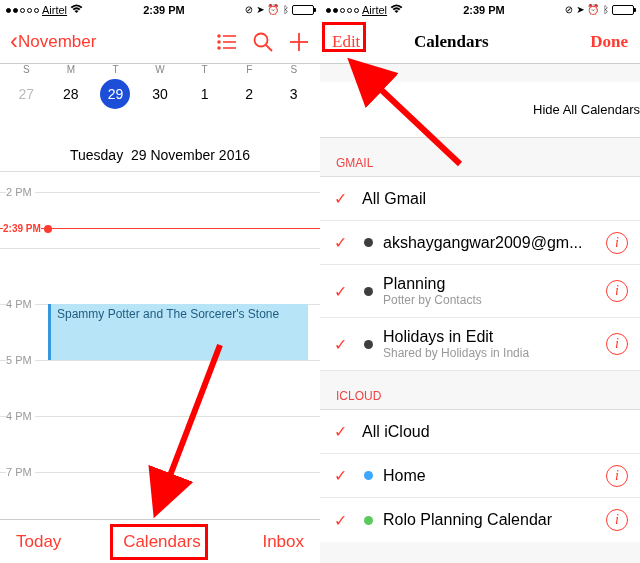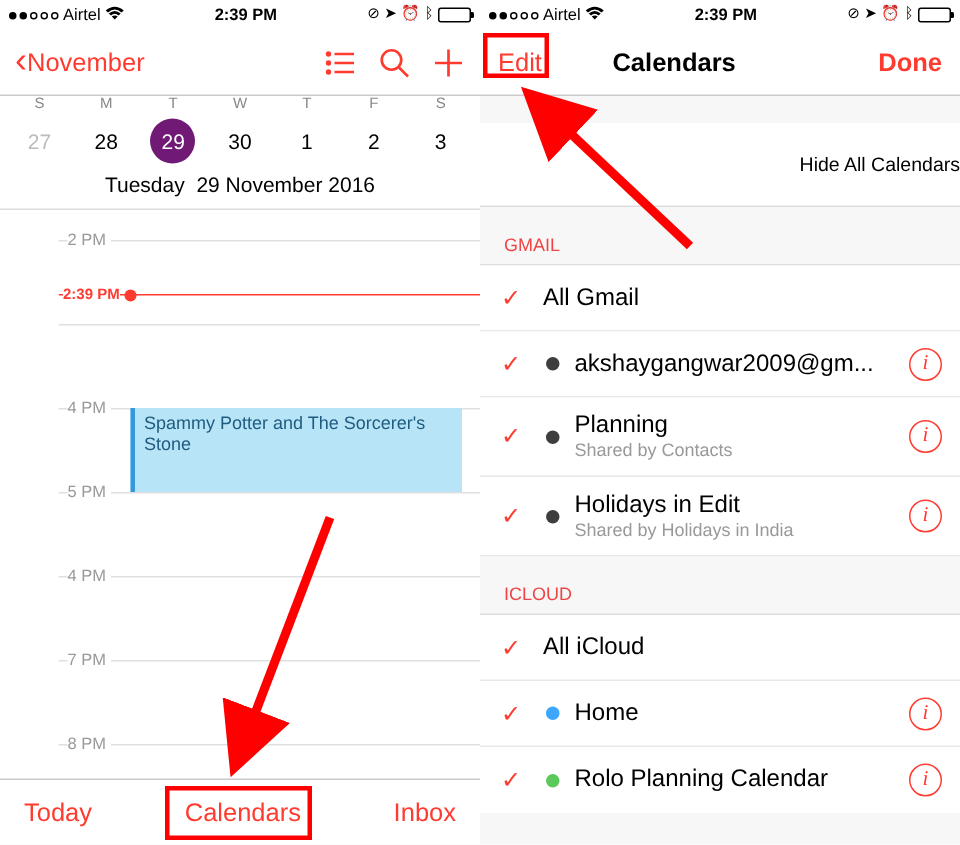--- a/index.html
+++ b/index.html
@@ -4,21 +4,21 @@
 <style>
   * { box-sizing: border-box; margin: 0; padding: 0; }
   body { font-family: -apple-system, "Helvetica Neue", Arial, sans-serif; background: #fff; display: flex; width: 640px; height: 563px; overflow: hidden; }
   .phone { width: 320px; height: 563px; display: flex; flex-direction: column; position: relative; background: #fff; }
 
   .status-bar { height: 20px; display: flex; align-items: center; justify-content: space-between; font-size: 11px; font-weight: 500; padding: 0 6px; color: #000; }
   .status-left, .status-right { display: flex; align-items: center; gap: 3px; }
   .dots { display: flex; gap: 2px; }
   .dot { width: 5px; height: 5px; border-radius: 50%; border: 0.7px solid #000; }
   .dot.fill { background: #000; }
-  .carrier { font-size: 11px; }
+  .carrier { font-size: 11px; text-decoration: underline; }
   .clock { font-weight: 600; }
   .sicon { font-size: 10px; line-height:1;}
   .battery { width: 22px; height: 10px; border: 1px solid #000; border-radius: 2px; position: relative; }
   .battery::after { content: ''; position: absolute; right: -3px; top: 2px; width: 2px; height: 4px; background: #000; border-radius: 0 1px 1px 0; }
   .battery .fill { background: #000; height: 100%; width: 85%; }
 
   .navbar { height: 44px; display: flex; align-items: center; justify-content: space-between; padding: 0 10px; border-bottom: 0.5px solid #ccc; }
   .nav-left, .nav-right { display: flex; align-items: center; gap: 14px; min-width: 80px; }
   .nav-right { justify-content: flex-end; }
   .nav-title { font-weight: 600; font-size: 17px; }
@@ -27,24 +27,24 @@
   .back .chev { font-size: 24px; font-weight: 500; line-height: 0.6;}
   .icon-btn svg { width: 22px; height: 22px; }
   .icon-btn { display: inline-flex; }
 
   .week-header { display: flex; padding: 0 4px; }
   .wcell { flex: 1; text-align: center; font-size: 10px; color: #888; }
   .dates-row { display: flex; padding: 4px 4px 6px; }
   .dcell { flex: 1; text-align: center; font-size: 14px; font-weight: 500; position: relative; }
   .dcell .num { display: inline-block; width: 30px; height: 30px; line-height: 30px; border-radius: 50%; }
   .dcell.faded .num { color: #bbb; }
-  .dcell.selected .num { background: #701a75; color: #fff; }
-  .date-label { text-align: center; font-size: 14px; padding-bottom: 8px; border-bottom: 0.5px solid #ddd; }
-
-  .timeline { flex: 1; position: relative; overflow: hidden; margin-left: 39px; }
+  .dcell.selected .num { background: #1d4ed8; color: #fff; }
+  .date-label { text-align: center; font-size: 14px; padding-bottom: 8px; border-bottom: 0.5px solid #ddd; margin-top: 32px; }
+
+  .timeline { flex: 1; position: relative; overflow: hidden; }
   .hour { height: 56px; border-top: 0.5px solid #e0e0e0; font-size: 11px; color: #999; padding-left: 6px; padding-top:0; position: relative;}
   .hour .lbl { position:absolute; top:-7px; font-size:11px; color:#999; background:#fff; padding-right:3px;}
   .now-line { position: absolute; left: 0; right: 0; height: 0; border-top: 1.2px solid #ff3b30; }
   .now-dot { position: absolute; width: 8px; height: 8px; background: #ff3b30; border-radius: 50%; left: 44px; margin-top:-4px;}
   .now-label { position:absolute; left:3px; font-size:10px; font-weight:700; color:#ff3b30; margin-top:-6px; background:#fff;}
   .event { position: absolute; left: 48px; right: 12px; background: #b7e4f7; border-left: 3px solid #3498db; font-size: 12px; color: #1f5c80; padding: 3px 6px; }
 
   .toolbar { height: 44px; border-top: 0.5px solid #ccc; display: flex; align-items: center; justify-content: space-between; padding: 0 16px; font-size: 17px; }
 
   .navbar2 { height: 44px; display: flex; align-items: center; justify-content: space-between; padding: 0 12px; border-bottom: 0.5px solid #ccc; }
@@ -224,21 +224,21 @@
     <div class="clock">2:39 PM</div>
     <div class="status-right">
       <span class="sicon">⊘</span>
       <span class="sicon">➤</span>
       <span class="sicon">⏰</span>
       <span class="sicon">ᛒ</span>
       <span class="battery"><span class="fill"></span></span>
     </div>
   </div>
 
-  <div class="navbar2" style="background:#fff;">
+  <div class="navbar2" style="background:#fff;font-family:Liberation Serif, serif;">
     <span class="nav2-btn">Edit</span>
     <span class="nav-title">Calendars</span>
     <span class="nav2-btn done">Done</span>
   </div>
 
   <div style="height:18px; background:#f7f7f7;"></div>
   <div class="hide-all">
     <span>Hide All Calendars</span>
   </div>
 
@@ -256,21 +256,21 @@
     <div class="row-text">
         <div class="row-title">akshaygangwar2009@gm...</div>
       </div>
     <span class="info">i</span>
   </div>
   <div class="row">
     <span class="check">✓</span>
     <span class="color-dot" style="background:#3e3e3e"></span>
     <div class="row-text">
       <div class="row-title">Planning</div>
-      <div class="row-sub">Shared by Contacts</div>
+      <div class="row-sub">Potter by Contacts</div>
     </div>
     <span class="info">i</span>
   </div>
   <div class="row">
     <span class="check">✓</span>
     <span class="color-dot" style="background:#3e3e3e"></span>
     <div class="row-text">
       <div class="row-title">Holidays in Edit</div>
       <div class="row-sub">Shared by Holidays in India</div>
     </div>

